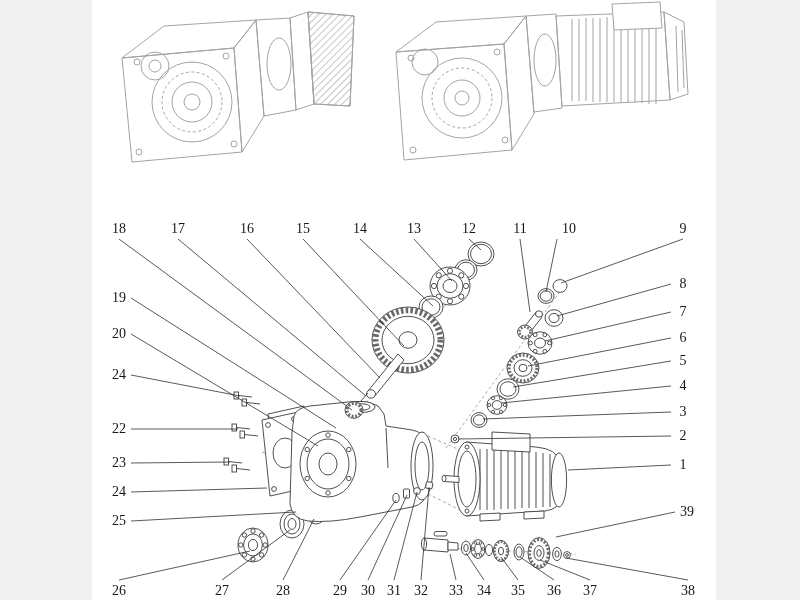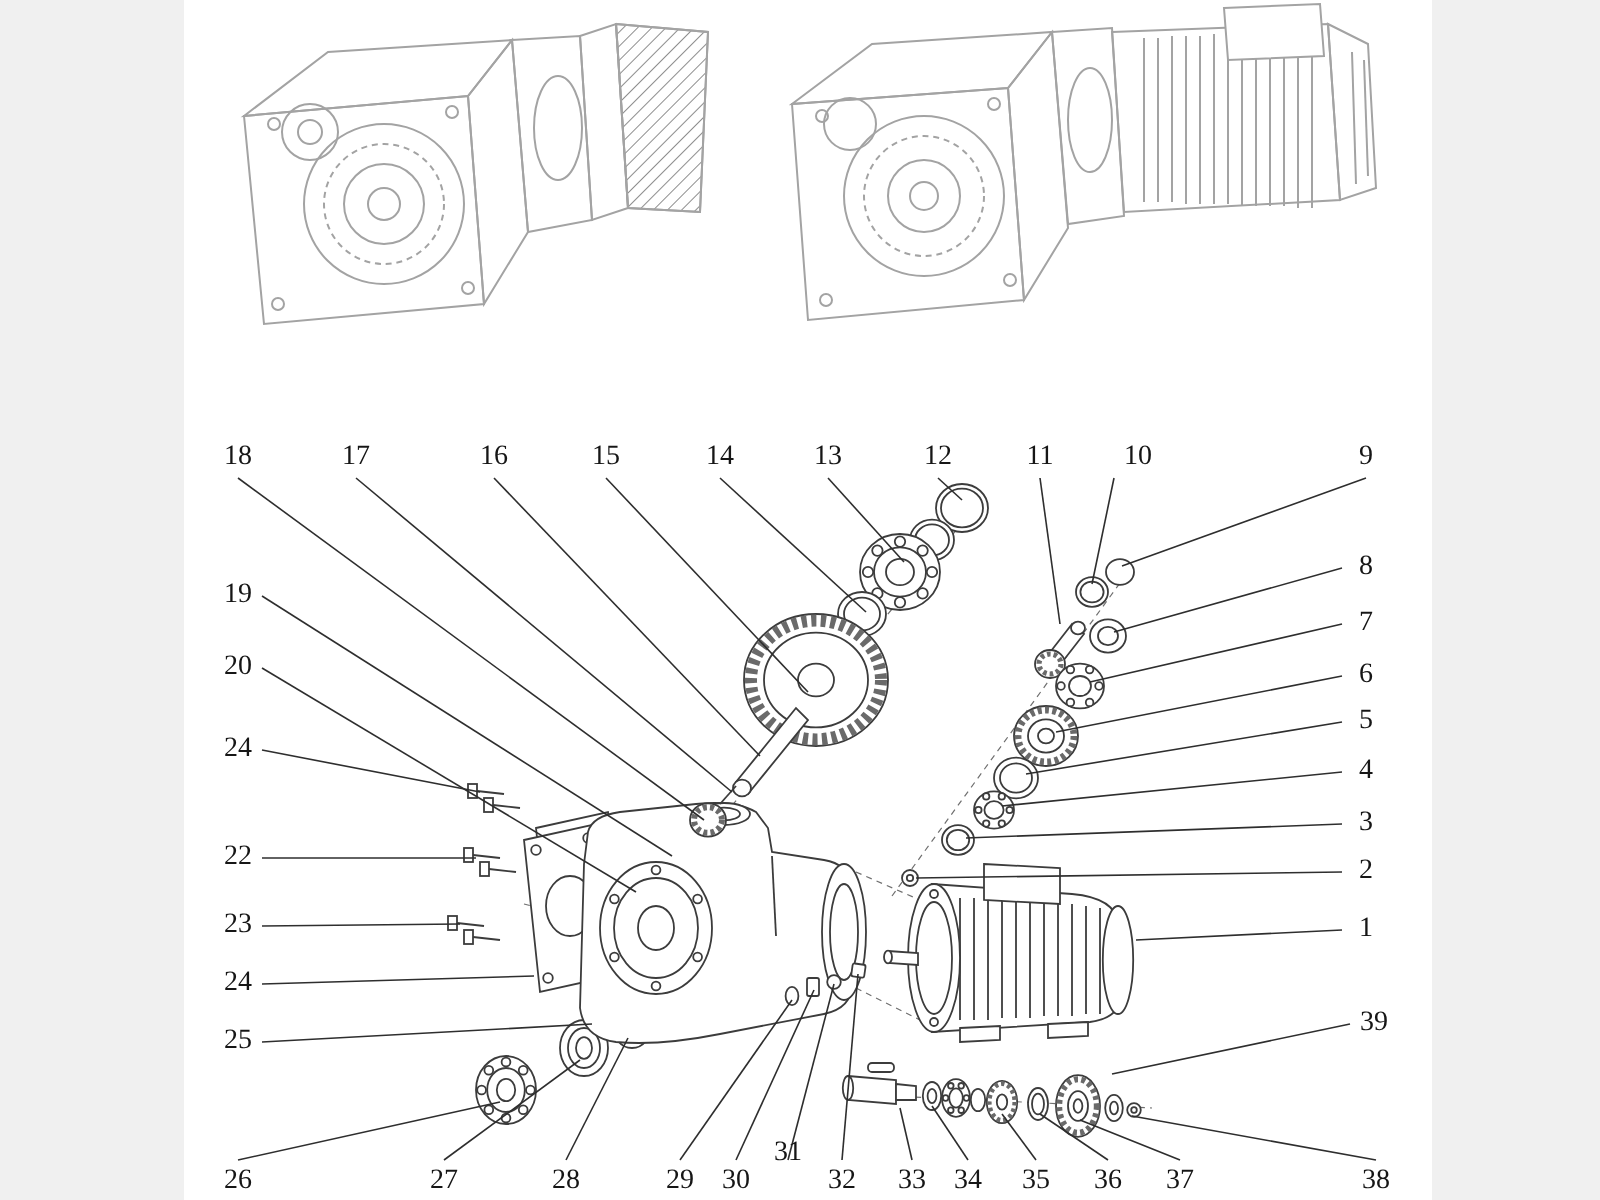--- a/index.html
+++ b/index.html
@@ -434,21 +434,21 @@
     <div class="callout" style="left: 119px; top: 375px;">24</div>
     <div class="callout" style="left: 119px; top: 429px;">22</div>
     <div class="callout" style="left: 119px; top: 463px;">23</div>
     <div class="callout" style="left: 119px; top: 492px;">24</div>
     <div class="callout" style="left: 119px; top: 521px;">25</div>
     <div class="callout" style="left: 119px; top: 591px;">26</div>
     <div class="callout" style="left: 222px; top: 591px;">27</div>
     <div class="callout" style="left: 283px; top: 591px;">28</div>
     <div class="callout" style="left: 340px; top: 591px;">29</div>
     <div class="callout" style="left: 368px; top: 591px; text-align: center;">30</div>
-    <div class="callout" style="left: 394px; top: 577px;">31</div>
+    <div class="callout" style="left: 394px; top: 591px;">31</div>
     <div class="callout" style="left: 421px; top: 591px;">32</div>
     <div class="callout" style="left: 456px; top: 591px;">33</div>
     <div class="callout" style="left: 484px; top: 591px; text-align: right;">34</div>
     <div class="callout" style="left: 518px; top: 591px;">35</div>
     <div class="callout" style="left: 554px; top: 591px;">36</div>
     <div class="callout" style="left: 590px; top: 591px;">37</div>
     <div class="callout" style="left: 688px; top: 591px;">38</div>
   </div>
 
 </body></html>

